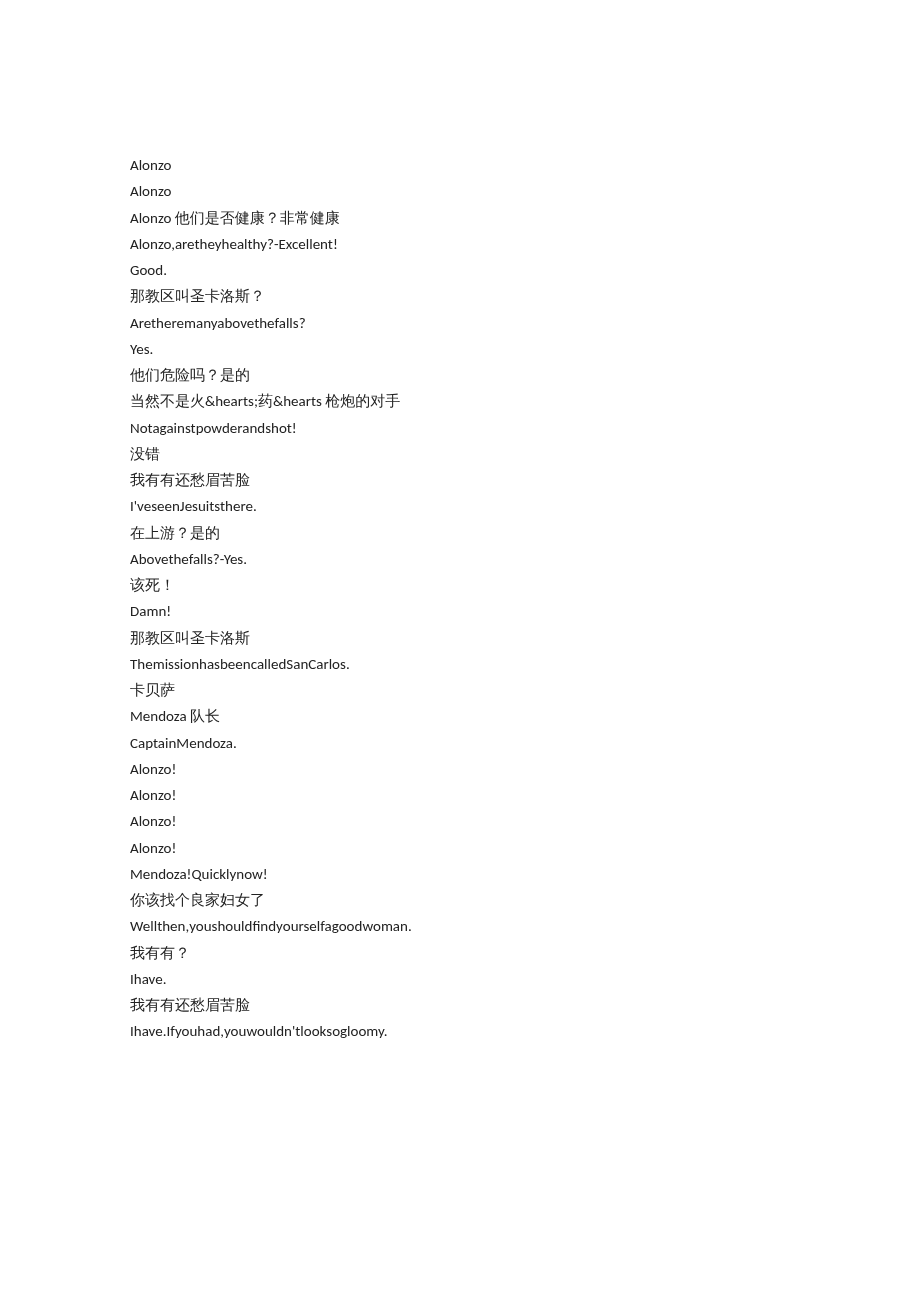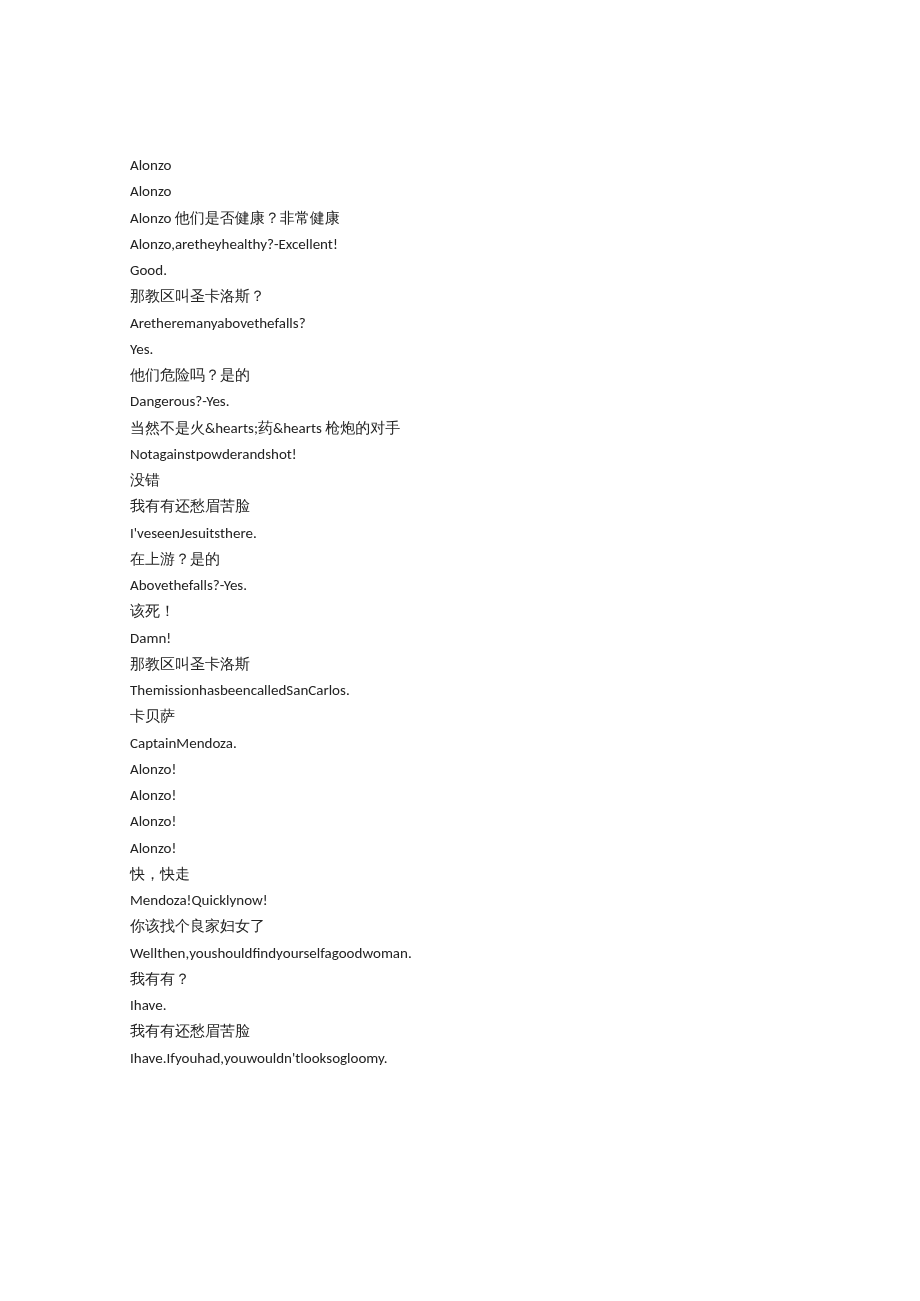--- a/index.html
+++ b/index.html
@@ -29,39 +29,38 @@
 <div class="page" id="page-container">
     <span class="line">Alonzo</span>
     <span class="line">Alonzo</span>
     <span class="line">Alonzo 他们是否健康？非常健康</span>
     <span class="line">Alonzo,aretheyhealthy?-Excellent!</span>
     <span class="line">Good.</span>
     <span class="line">那教区叫圣卡洛斯？</span>
     <span class="line">Aretheremanyabovethefalls?</span>
     <span class="line">Yes.</span>
     <span class="line">他们危险吗？是的</span>
-    <span class="line">Dangerous?-Yes.</span>
     <span class="line">当然不是火&amp;hearts;药&amp;hearts 枪炮的对手</span>
     <span class="line">Notagainstpowderandshot!</span>
     <span class="line">没错</span>
     <span class="line">我有有还愁眉苦脸</span>
     <span class="line">I'veseenJesuitsthere.</span>
     <span class="line">在上游？是的</span>
     <span class="line">Abovethefalls?-Yes.</span>
     <span class="line">该死！</span>
     <span class="line">Damn!</span>
     <span class="line">那教区叫圣卡洛斯</span>
     <span class="line">ThemissionhasbeencalledSanCarlos.</span>
     <span class="line">卡贝萨</span>
+    <span class="line">Mendoza 队长</span>
     <span class="line">CaptainMendoza.</span>
     <span class="line">Alonzo!</span>
     <span class="line">Alonzo!</span>
     <span class="line">Alonzo!</span>
     <span class="line">Alonzo!</span>
-    <span class="line">快，快走</span>
     <span class="line">Mendoza!Quicklynow!</span>
     <span class="line">你该找个良家妇女了</span>
     <span class="line">Wellthen,youshouldfindyourselfagoodwoman.</span>
     <span class="line">我有有？</span>
     <span class="line">Ihave.</span>
     <span class="line">我有有还愁眉苦脸</span>
     <span class="line">Ihave.Ifyouhad,youwouldn'tlooksogloomy.</span>
   </div>
 
 </body></html>

